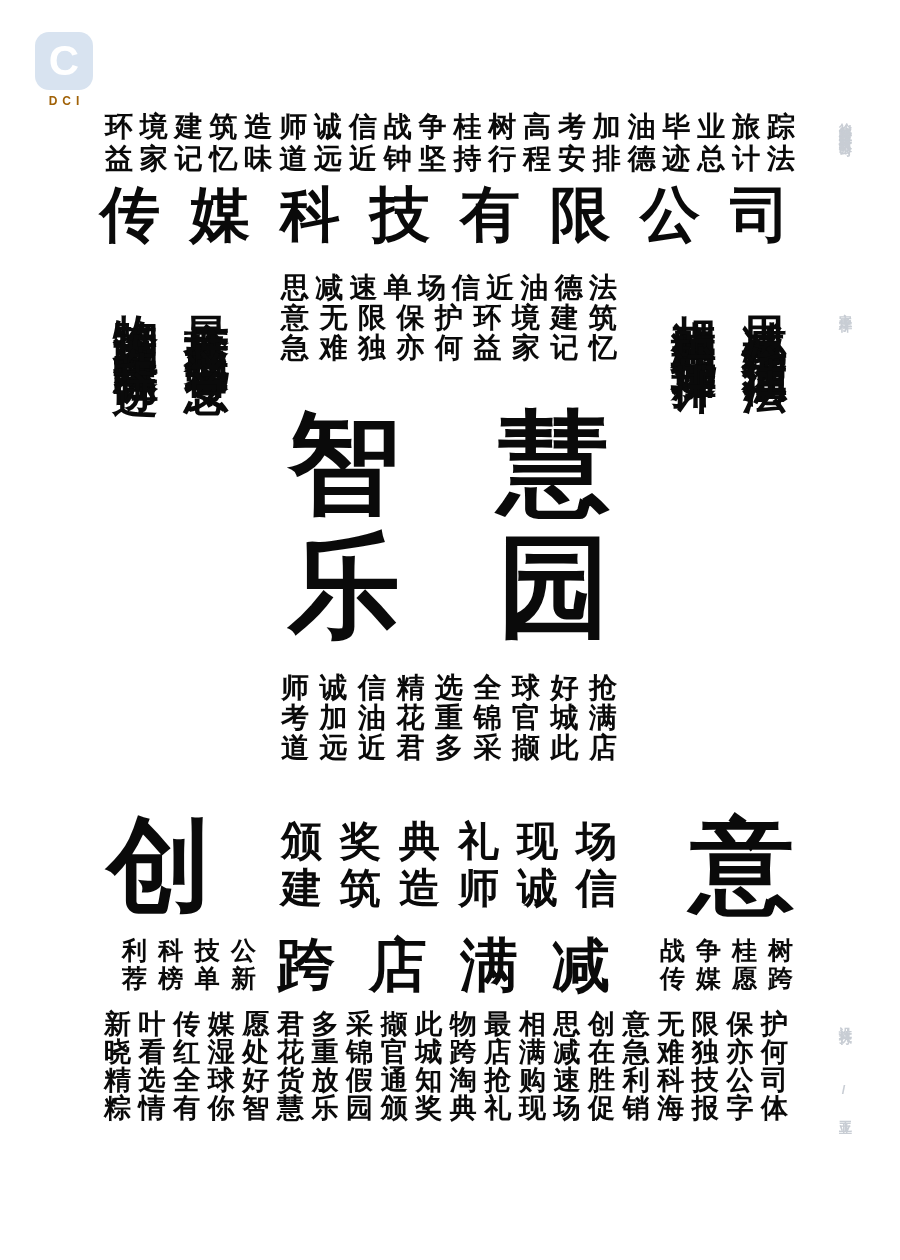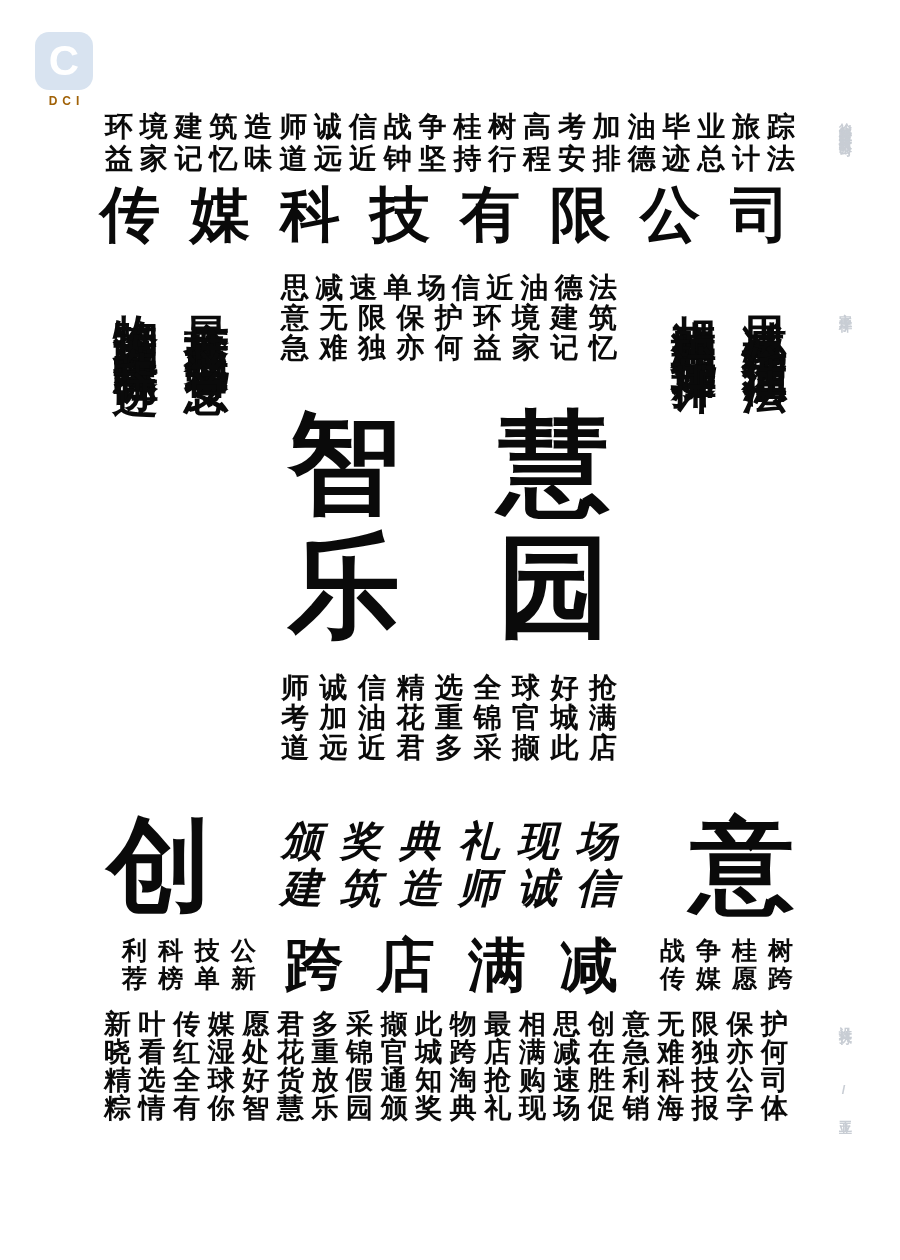--- a/index.html
+++ b/index.html
@@ -68,25 +68,25 @@
   }
   .vcaption.company  { top: 112px; }
   .vcaption.samples  { top: 303px; }
   .vcaption.design   { top: 1016px; }
   .vcaption.slash    { top: 1082px; letter-spacing: 0; }
   .vcaption.designer { top: 1110px; }
   
   .big-char { position: absolute; top: 812px; font-size: 104px; line-height: 106px; }
   .big-char.left  { left: 107px; width: 132px; text-align: left; }
   .big-char.right { left: 662px; width: 132px; text-align: right; }
-  .bottom-mid { position: absolute; left: 281px; top: 818px; width: 336px; font-size: 41px; line-height: 47px; font-style: italic; }
+  .bottom-mid { position: absolute; left: 281px; top: 818px; width: 336px; font-size: 41px; line-height: 47px; }
   .small-block { position: absolute; top: 936px; font-size: 25px; line-height: 28px; }
   .small-block.left  { left: 122px; width: 134px; }
   .small-block.right { left: 660px; width: 133px; }
-  .mid-large { position: absolute; left: 285px; top: 930px; width: 333px; font-size: 58px; line-height: 70px; }
+  .mid-large { position: absolute; left: 277px; top: 930px; width: 333px; font-size: 58px; line-height: 70px; }
   .bottom-para { position: absolute; left: 104px; top: 1010px; width: 684px; font-size: 27px; line-height: 28px; }
 </style>
 </head>
 <body>
 
 <div class="page">
 
   <div class="logo">
     <div class="logo-box">
       <span>C</span>

